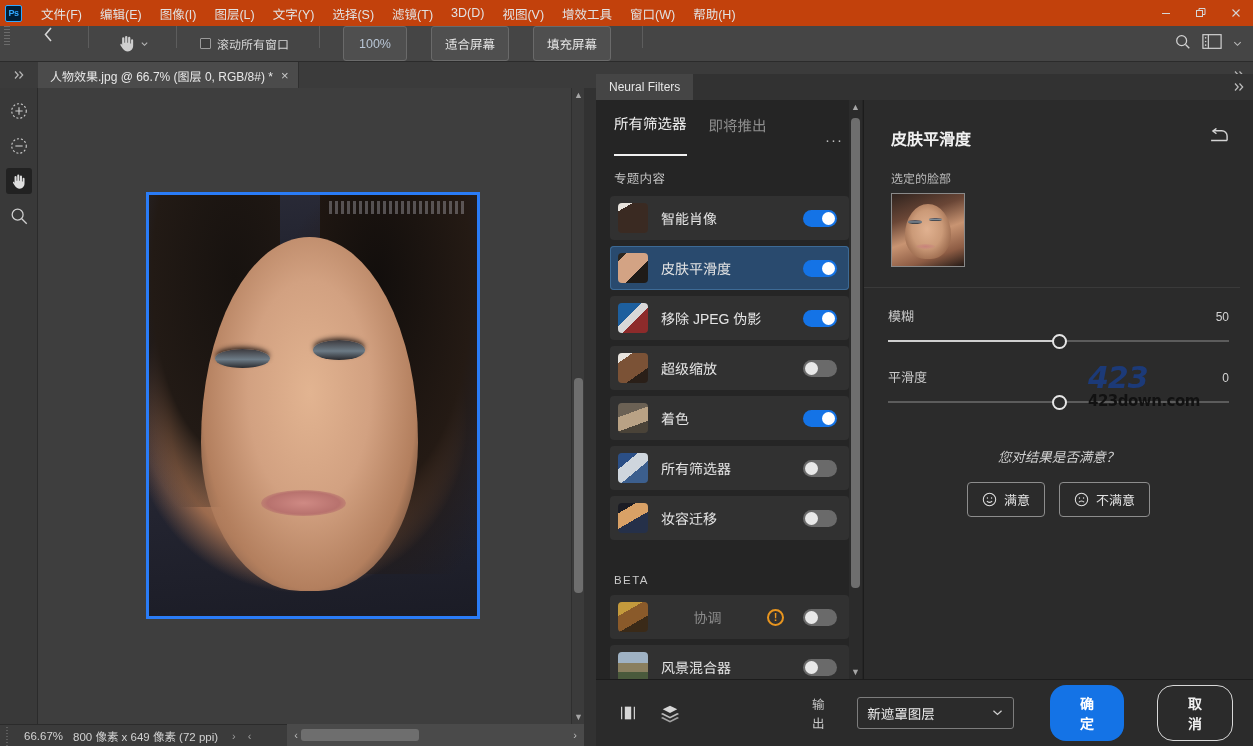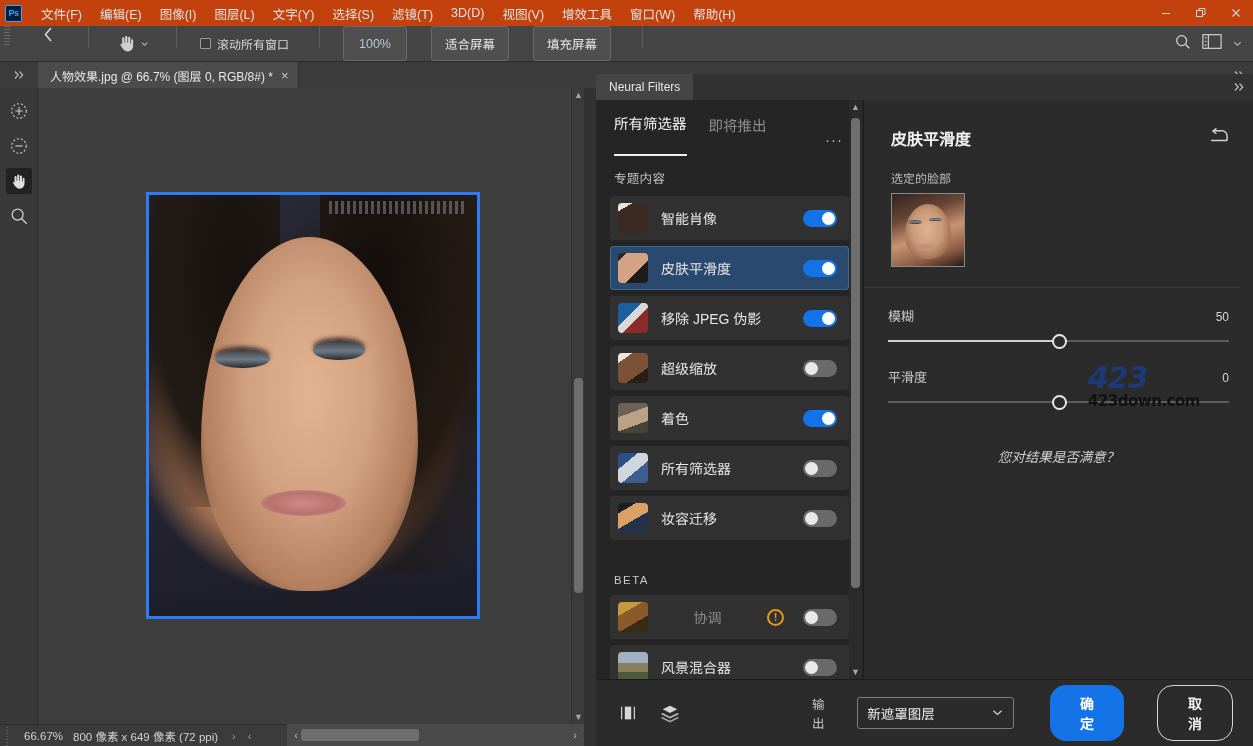--- a/index.html
+++ b/index.html
@@ -553,20 +553,40 @@
             <div class="slider-track">
               <div class="rail"></div>
               <div class="fill" style="width: 50%; background: rgb(92, 92, 92);"></div>
               <div class="knob" style="left:50%"></div>
             </div>
           </div>
         </div>
 
       <div class="satisfy">
         <div class="q">您对结果是否满意？</div>
+        <div class="btns">
+          <button class="sbtn">
+            <svg width="15" height="15" viewBox="0 0 16 16" fill="none" stroke="#e2e2e2" stroke-width="1.1">
+              <circle cx="8" cy="8" r="6.6"></circle>
+                <circle cx="5.8" cy="6.4" r=".75" fill="#e2e2e2" stroke="none"></circle>
+              <circle cx="10.2" cy="6.4" r=".75" fill="#e2e2e2" stroke="none"></circle>
+              <path d="M5.2 9.6a3.4 3.4 0 0 0 5.6 0"></path>
+            </svg>
+            <span>满意</span>
+          </button>
+          <button class="sbtn">
+            <svg width="15" height="15" viewBox="0 0 16 16" fill="none" stroke="#e2e2e2" stroke-width="1.1">
+              <circle cx="8" cy="8" r="6.6"></circle>
+                <circle cx="5.8" cy="6.4" r=".75" fill="#e2e2e2" stroke="none"></circle>
+              <circle cx="10.2" cy="6.4" r=".75" fill="#e2e2e2" stroke="none"></circle>
+              <path d="M5.2 11a3.4 3.4 0 0 1 5.6 0"></path>
+            </svg>
+            <span>不满意</span>
+          </button>
+        </div>
       </div>
     </div>
 
     <div class="nfr-scroll"></div>
 
     <div class="nfbottom">
       <span class="bicon">
         <svg width="20" height="20" viewBox="0 0 22 22" fill="none" stroke="#d6d6d6" stroke-width="1.3">
           <path d="M4 4v14M18 4v14"></path>
             <rect x="7.5" y="4" width="7" height="14" fill="#d6d6d6" stroke="none"></rect>

